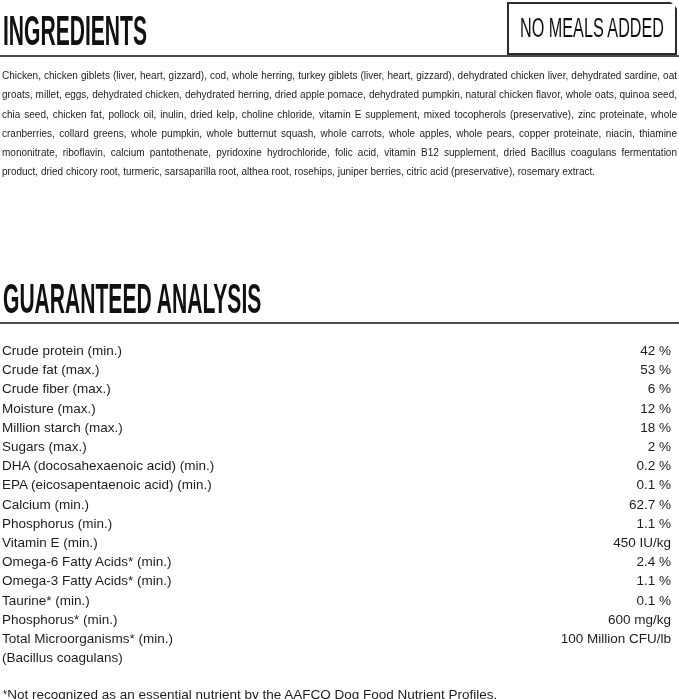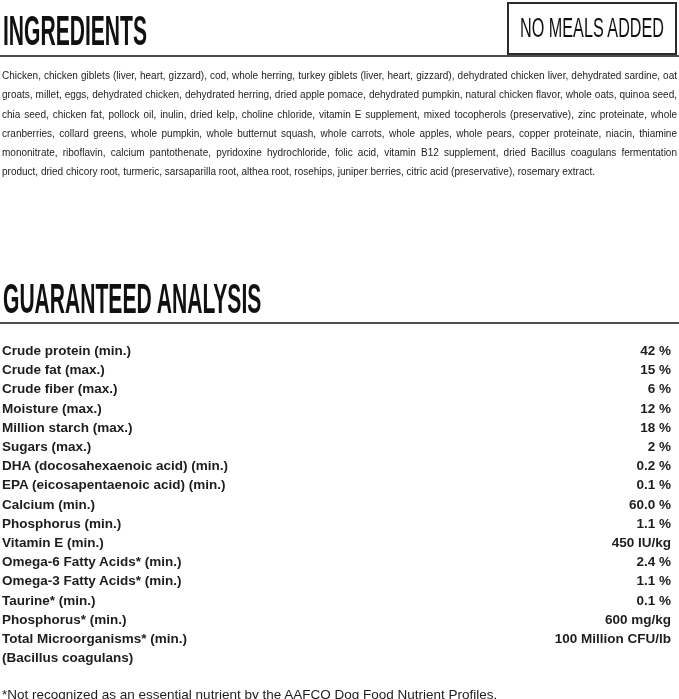--- a/index.html
+++ b/index.html
@@ -8,20 +8,21 @@
   }
   *{margin:0;padding:0;box-sizing:border-box;}
   html,body{background:var(--background);}
   .label{
     position:relative;
     width:679px;height:699px;
     background:var(--background);
     font-family:"Liberation Sans", sans-serif;
     color:var(--text);
     overflow:hidden;
+    border-radius:17px;
   }
   .big-title{
     position:absolute;
     font-weight:bold;
     font-size:43px;
     line-height:1;
     color:var(--heading);
     white-space:nowrap;
     transform:scaleX(0.49);
     transform-origin:left top;
@@ -57,21 +58,20 @@
     text-align:justify;
     color:var(--text);
   }
   .rows{
     position:absolute;top:341px;left:2px;width:669px;
     font-size:13.5px;
   }
   .ga-row{
     display:flex;justify-content:space-between;align-items:baseline;
     line-height:19.2px;
-    font-weight:bold;
   }
   .ga-label{text-align:left;white-space:nowrap;}
   .ga-value{text-align:left;white-space:nowrap;}
   .footnote{
     position:absolute;top:685px;left:2px;width:675px;
     font-size:13.5px;line-height:19.2px;
     color:var(--text);
   }
 </style>
 </head>
@@ -94,21 +94,21 @@
   <div class="rule rule-2"></div>
 
   <div class="rows">
 
   <div class="ga-row">
       <span class="ga-label">Crude protein (min.)</span>
       <span class="ga-value">42 %</span>
     </div>
       <div class="ga-row">
       <span class="ga-label">Crude fat (max.)</span>
-      <span class="ga-value">15 %</span>
+      <span class="ga-value">53 %</span>
     </div>
       <div class="ga-row">
       <span class="ga-label">Crude fiber (max.)</span>
       <span class="ga-value">6 %</span>
     </div>
       <div class="ga-row">
       <span class="ga-label">Moisture (max.)</span>
       <span class="ga-value">12 %</span>
     </div>
       <div class="ga-row">
@@ -122,21 +122,21 @@
       <div class="ga-row">
       <span class="ga-label">DHA (docosahexaenoic acid) (min.)</span>
       <span class="ga-value">0.2 %</span>
     </div>
       <div class="ga-row">
       <span class="ga-label">EPA (eicosapentaenoic acid) (min.)</span>
       <span class="ga-value">0.1 %</span>
     </div>
       <div class="ga-row">
       <span class="ga-label">Calcium (min.)</span>
-      <span class="ga-value">60.0 %</span>
+      <span class="ga-value">62.7 %</span>
     </div>
       <div class="ga-row">
       <span class="ga-label">Phosphorus (min.)</span>
       <span class="ga-value">1.1 %</span>
     </div>
       <div class="ga-row">
       <span class="ga-label">Vitamin E (min.)</span>
       <span class="ga-value">450 IU/kg</span>
     </div>
       <div class="ga-row">

